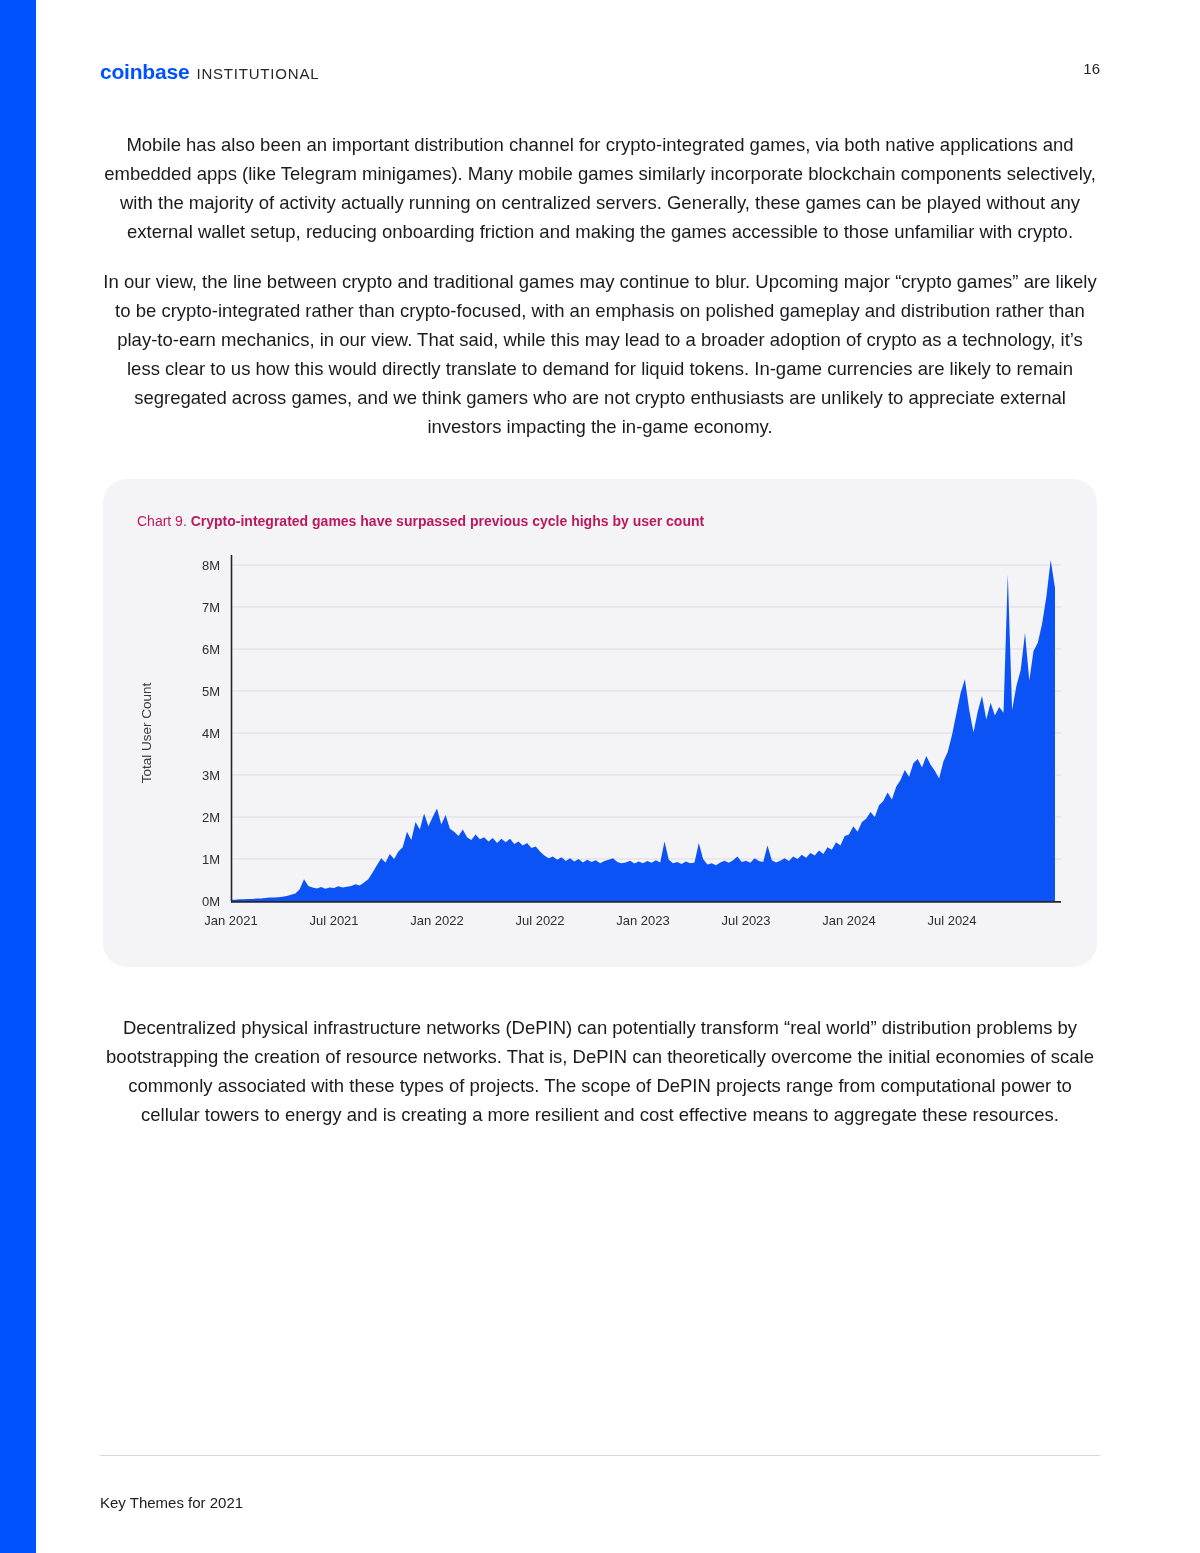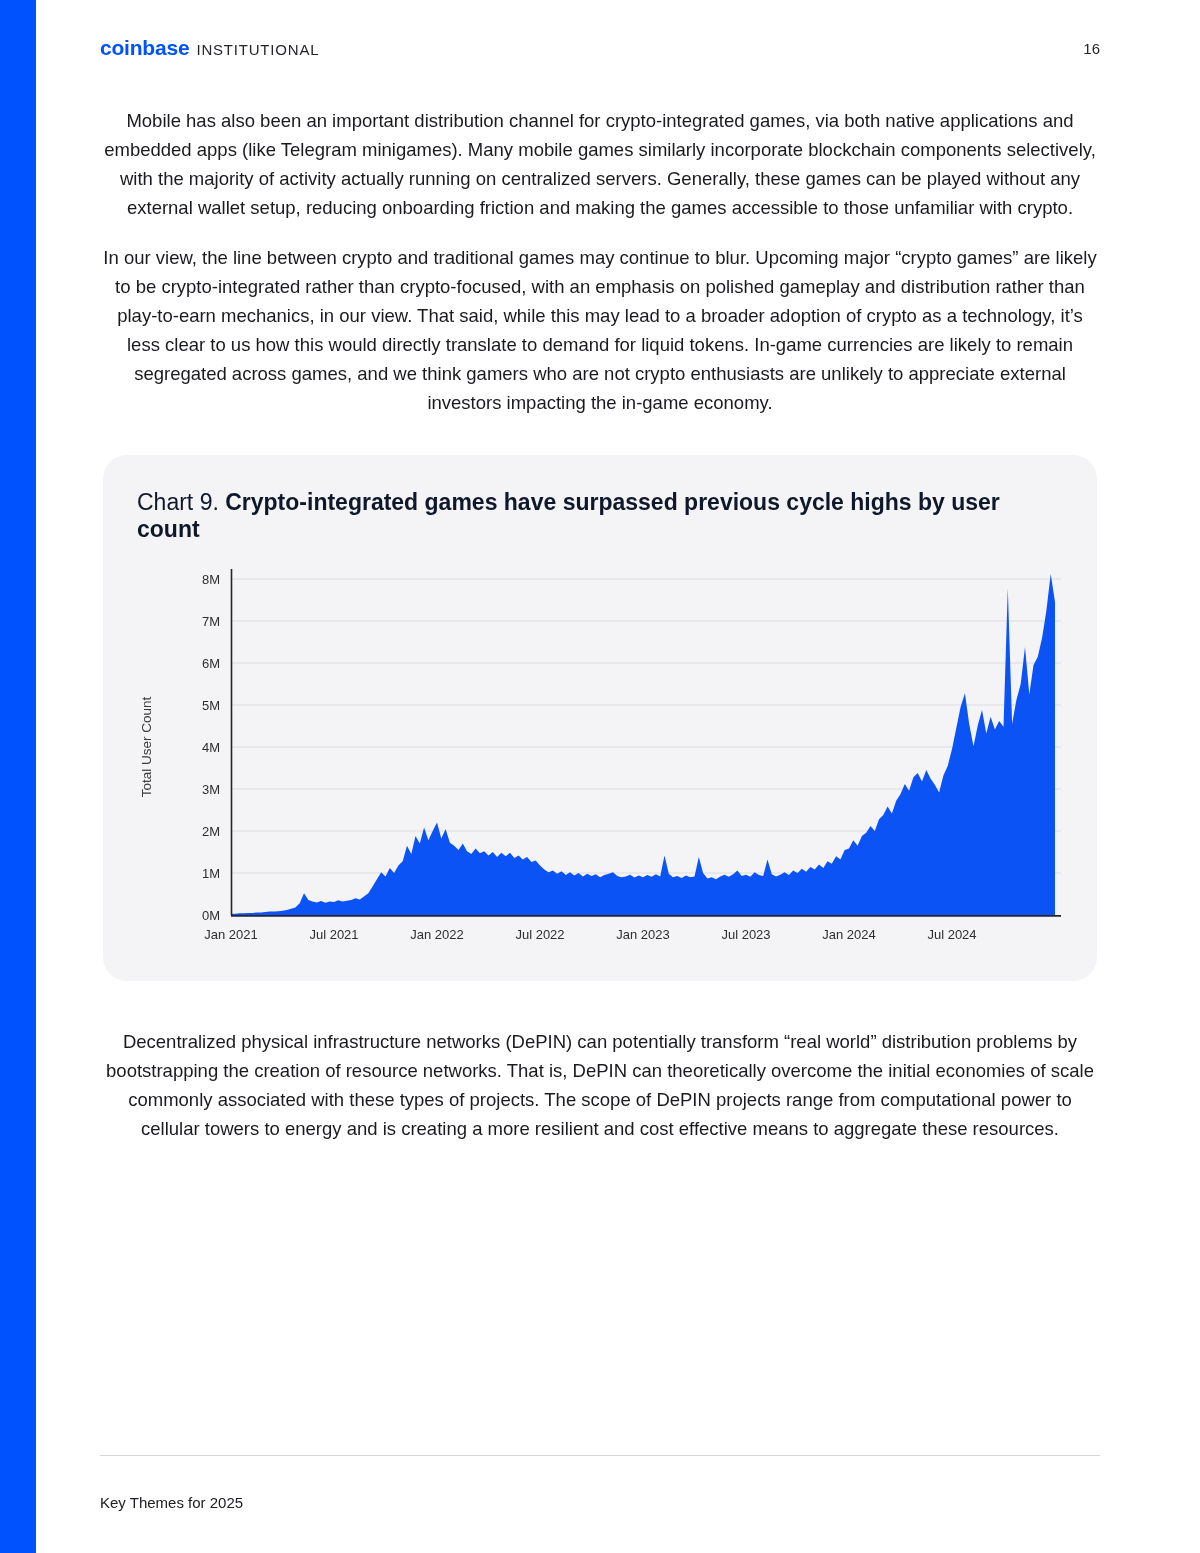--- a/index.html
+++ b/index.html
@@ -11,39 +11,39 @@
     color: #18181b;
     overflow: hidden;
   }
   .accent-bar {
     position: absolute; left: 0; top: 0;
     width: 36px; height: 1553px;
     background: #0052ff;
   }
   .content { margin: 0 100px 0 100px; width: 1000px; }
   .header-row {
-    padding-top: 36px;
-    display: flex; justify-content: space-between; align-items: center;
+    padding-top: 60px;
+    display: flex; justify-content: space-between; align-items: flex-start;
   }
   .brand { font-size: 21px; font-weight: 700; color: #0052ff; letter-spacing: -0.2px; }
   .brand-suffix { font-size: 15px; font-weight: 500; color: #26262a; letter-spacing: 0.8px; margin-left: 7px; }
   .page-num { font-size: 15px; color: #26262a; }
   p.body-text {
     margin-top: 46px;
     font-size: 18.5px; line-height: 29px; color: #1b1b1f; text-align: center;
   }
   p.body-text + p.body-text { margin-top: 21px; }
   .chart-card {
     margin-top: 38px;
     width: 994px; margin-left: 3px;
     background: #f4f4f6;
     border-radius: 24px;
     padding: 34px 32px 30px 32px;
   }
-  .chart-title-row { font-size: 23px; color: #0f172a; padding-left: 2px; }
+  .chart-title-row { font-size: 14px; color: #be185d; padding-left: 2px; }
   .chart-title-label { font-weight: 400; }
   .chart-title-main { font-weight: 700; }
   .chart-svg-wrap { margin-top: 22px; }
   .chart-source { margin-top: 10px; font-size: 13.5px; color: #8e8e93; padding-left: 2px; }
   h2.section-heading {
     margin-top: 62px;
     font-size: 29px; font-weight: 400; color: #151518;
     letter-spacing: 0.1px;
   }
   .footer-rule {
@@ -112,13 +112,13 @@
         </svg>
     </div>
   </div>
 
 
   <p class="body-text">Decentralized physical infrastructure networks (DePIN) can potentially transform “real world” distribution problems by bootstrapping the creation of resource networks. That is, DePIN can theoretically overcome the initial economies of scale commonly associated with these types of projects. The scope of DePIN projects range from computational power to cellular towers to energy and is creating a more resilient and cost effective means to aggregate these resources.</p>
 
 </div>
 
 <div class="footer-rule"></div>
-<div class="footer-text">Key Themes for 2025</div>
+<div class="footer-text">Key Themes for 2021</div>
 
 </body></html>

